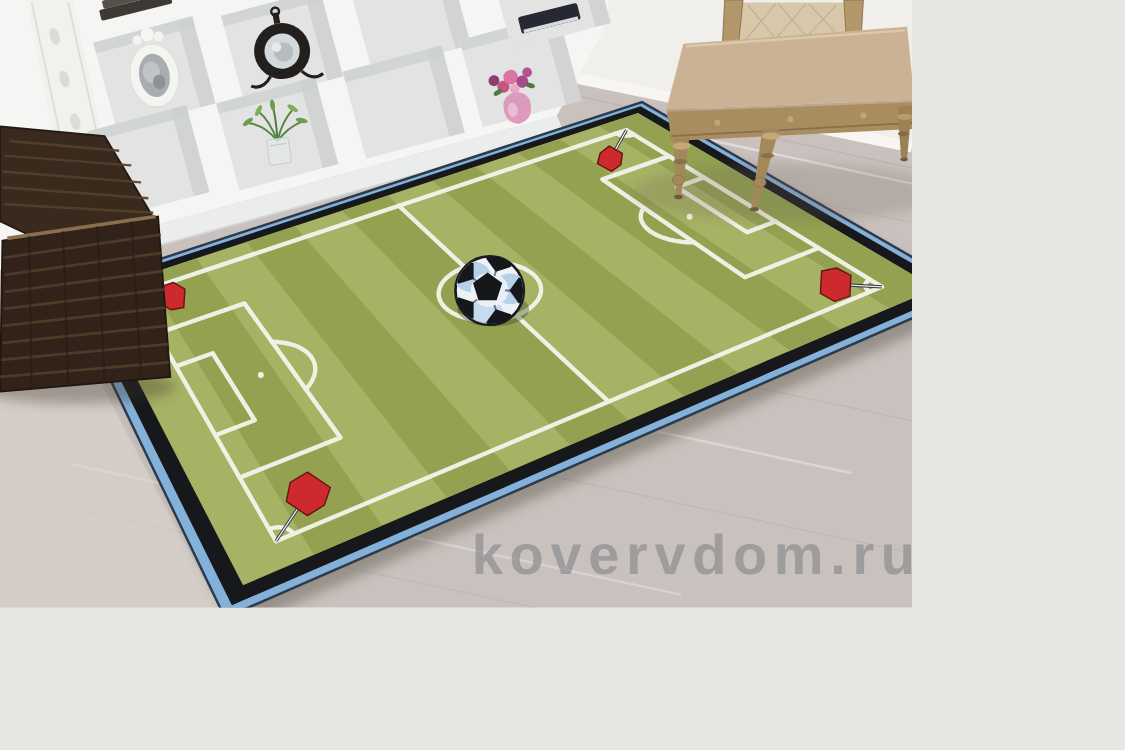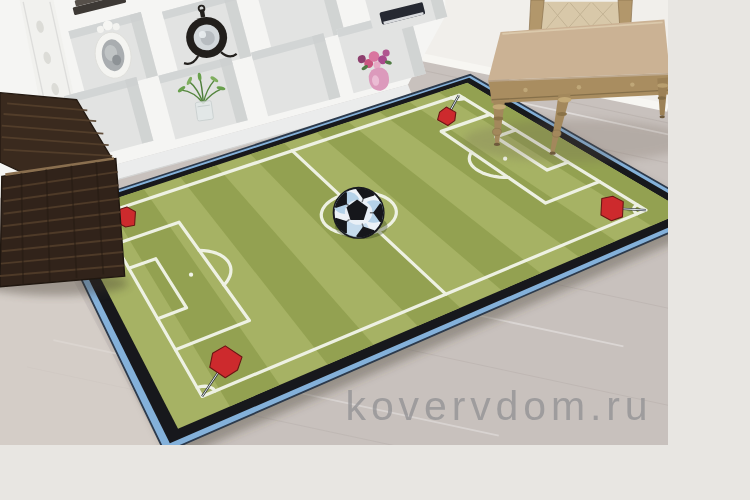--- a/index.html
+++ b/index.html
@@ -1,18 +1,19 @@
 <!DOCTYPE html>
 <html><head>
 <meta charset="utf-8">
 <style>
   html,body{margin:0;padding:0;background:#e8e6e2;}
   .stage{
-    position:relative;width:668px;height:500px;overflow:hidden;
+    position:relative;width:608px;height:500px;overflow:hidden;
     font-family:"Liberation Sans", sans-serif;
+    font-weight:bold;
   }
   svg{position:absolute;inset:0;display:block;}
   .wm{
     font-family:"Liberation Sans", sans-serif;
     font-size:46px;letter-spacing:5.5px;fill:#8f8f92;opacity:.72;
   }
 </style>
 </head>
 <body>
 

